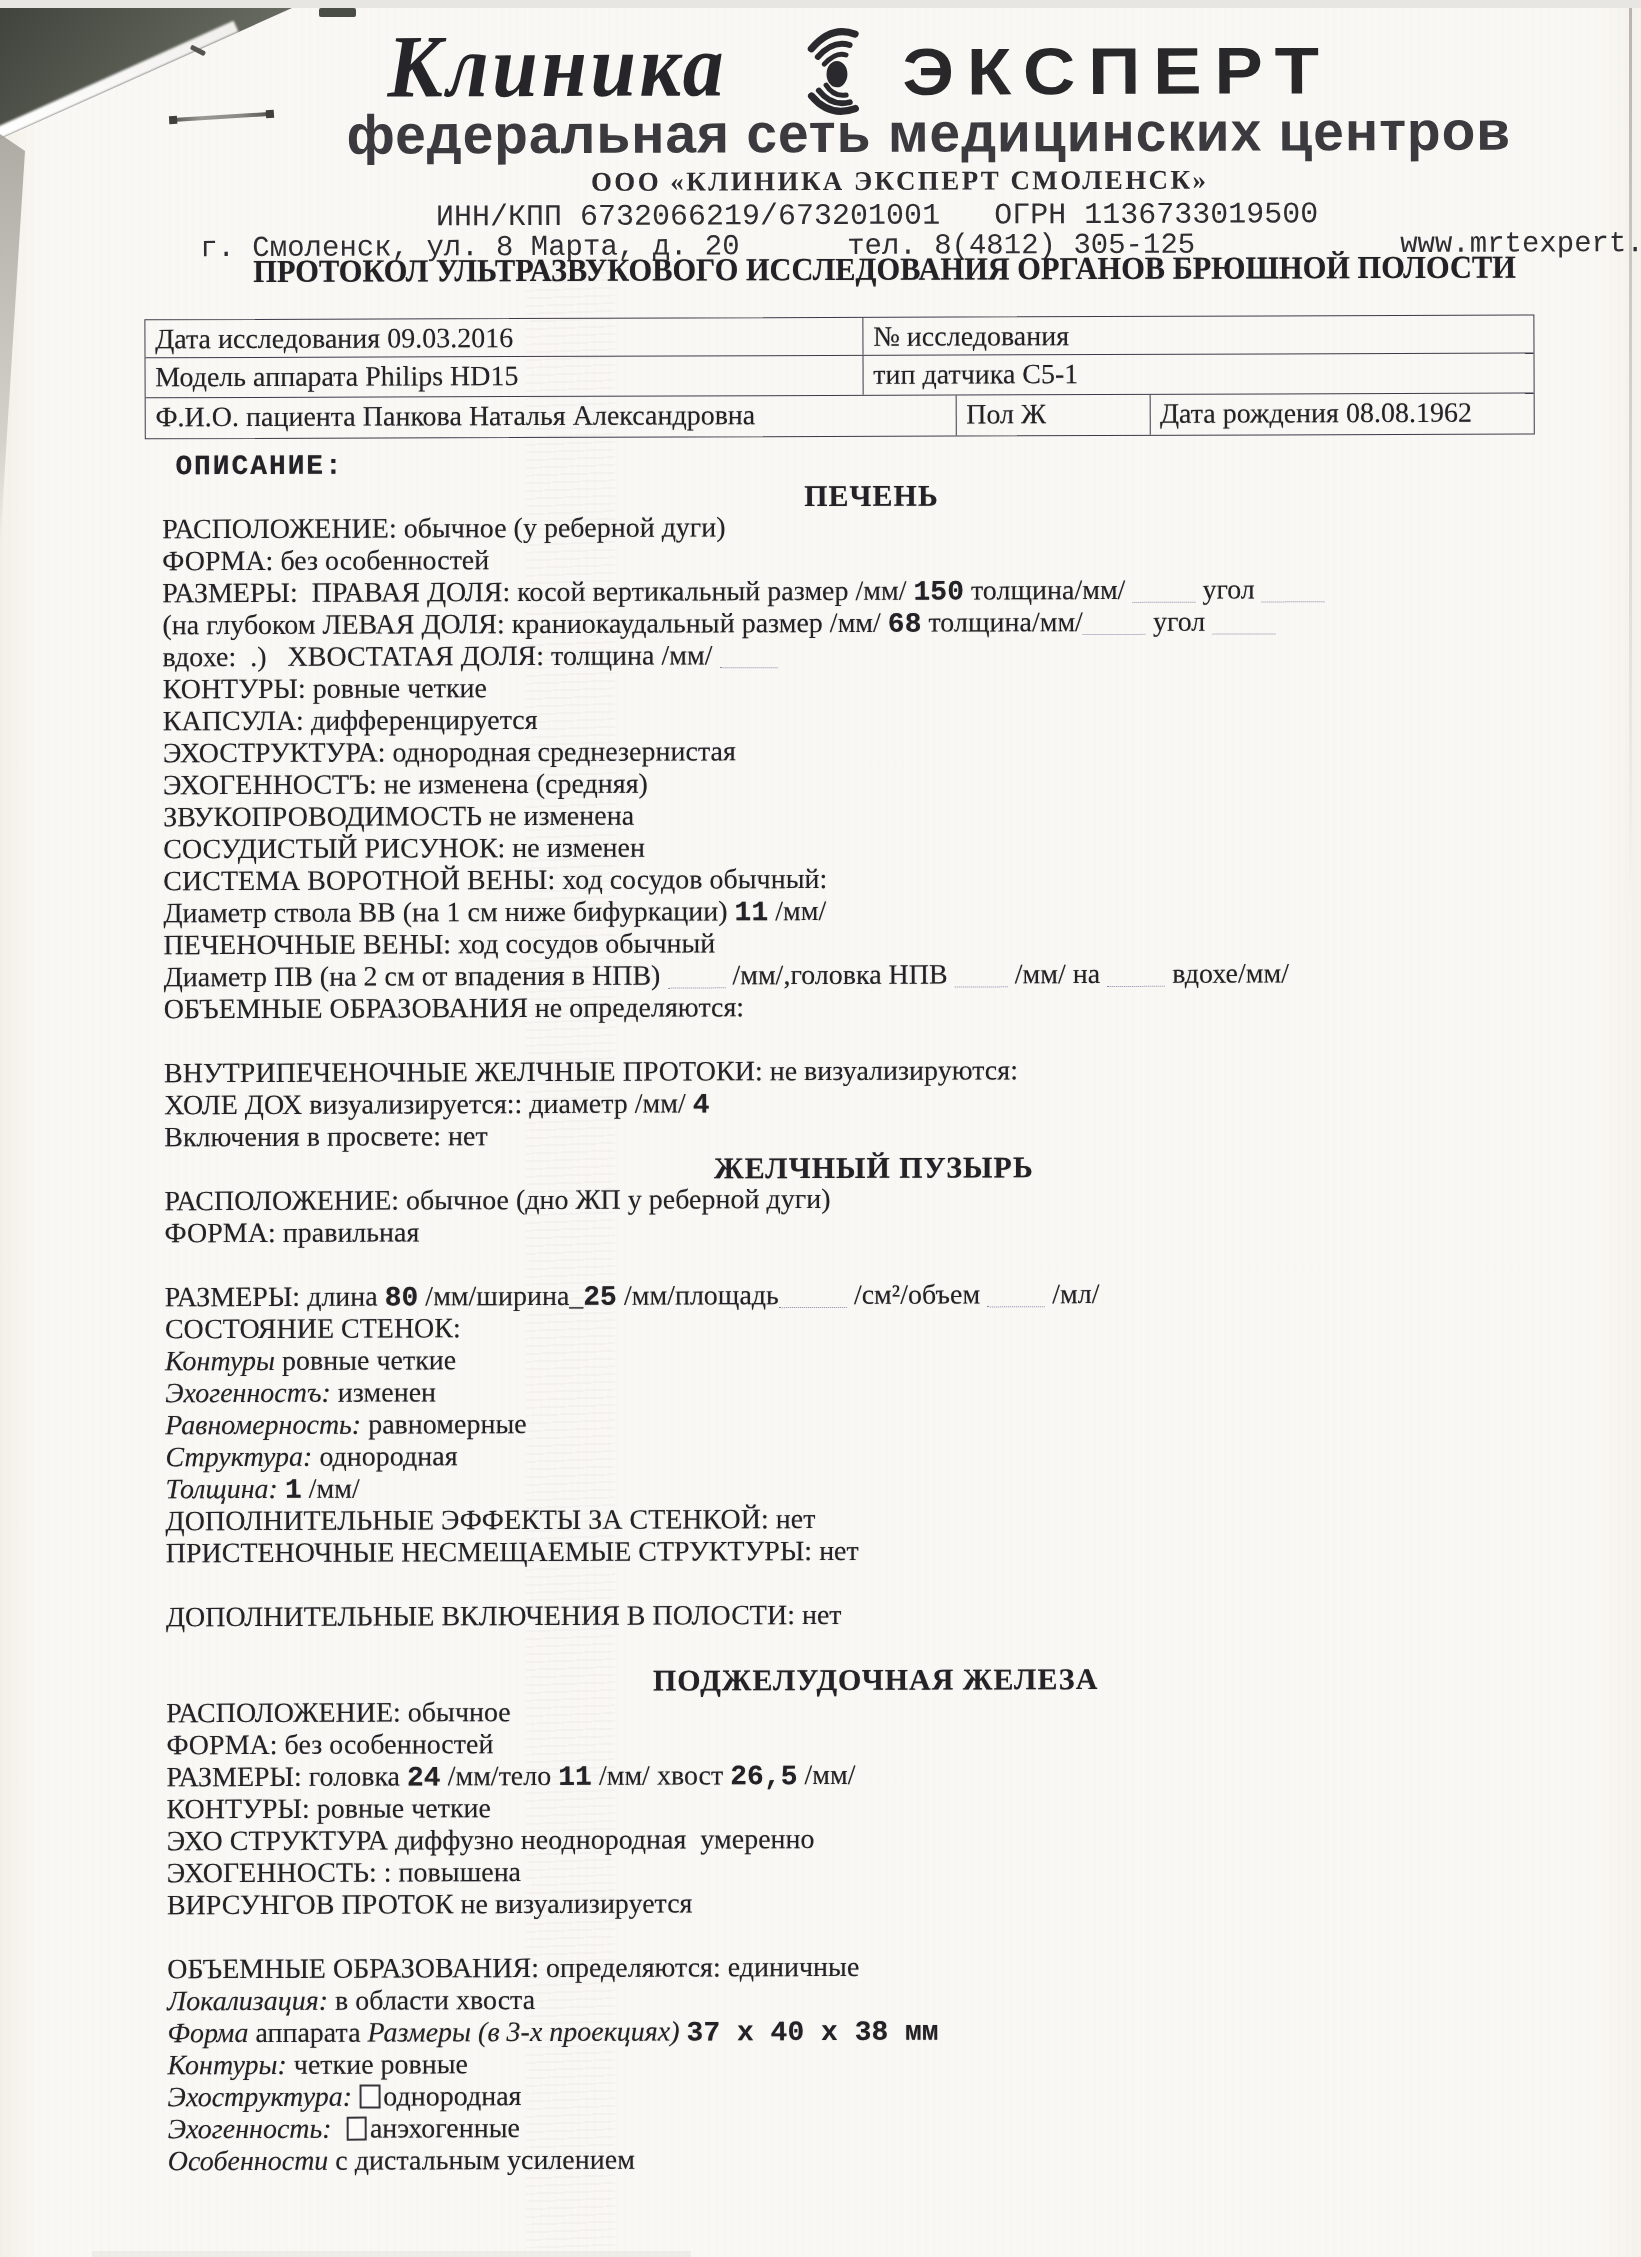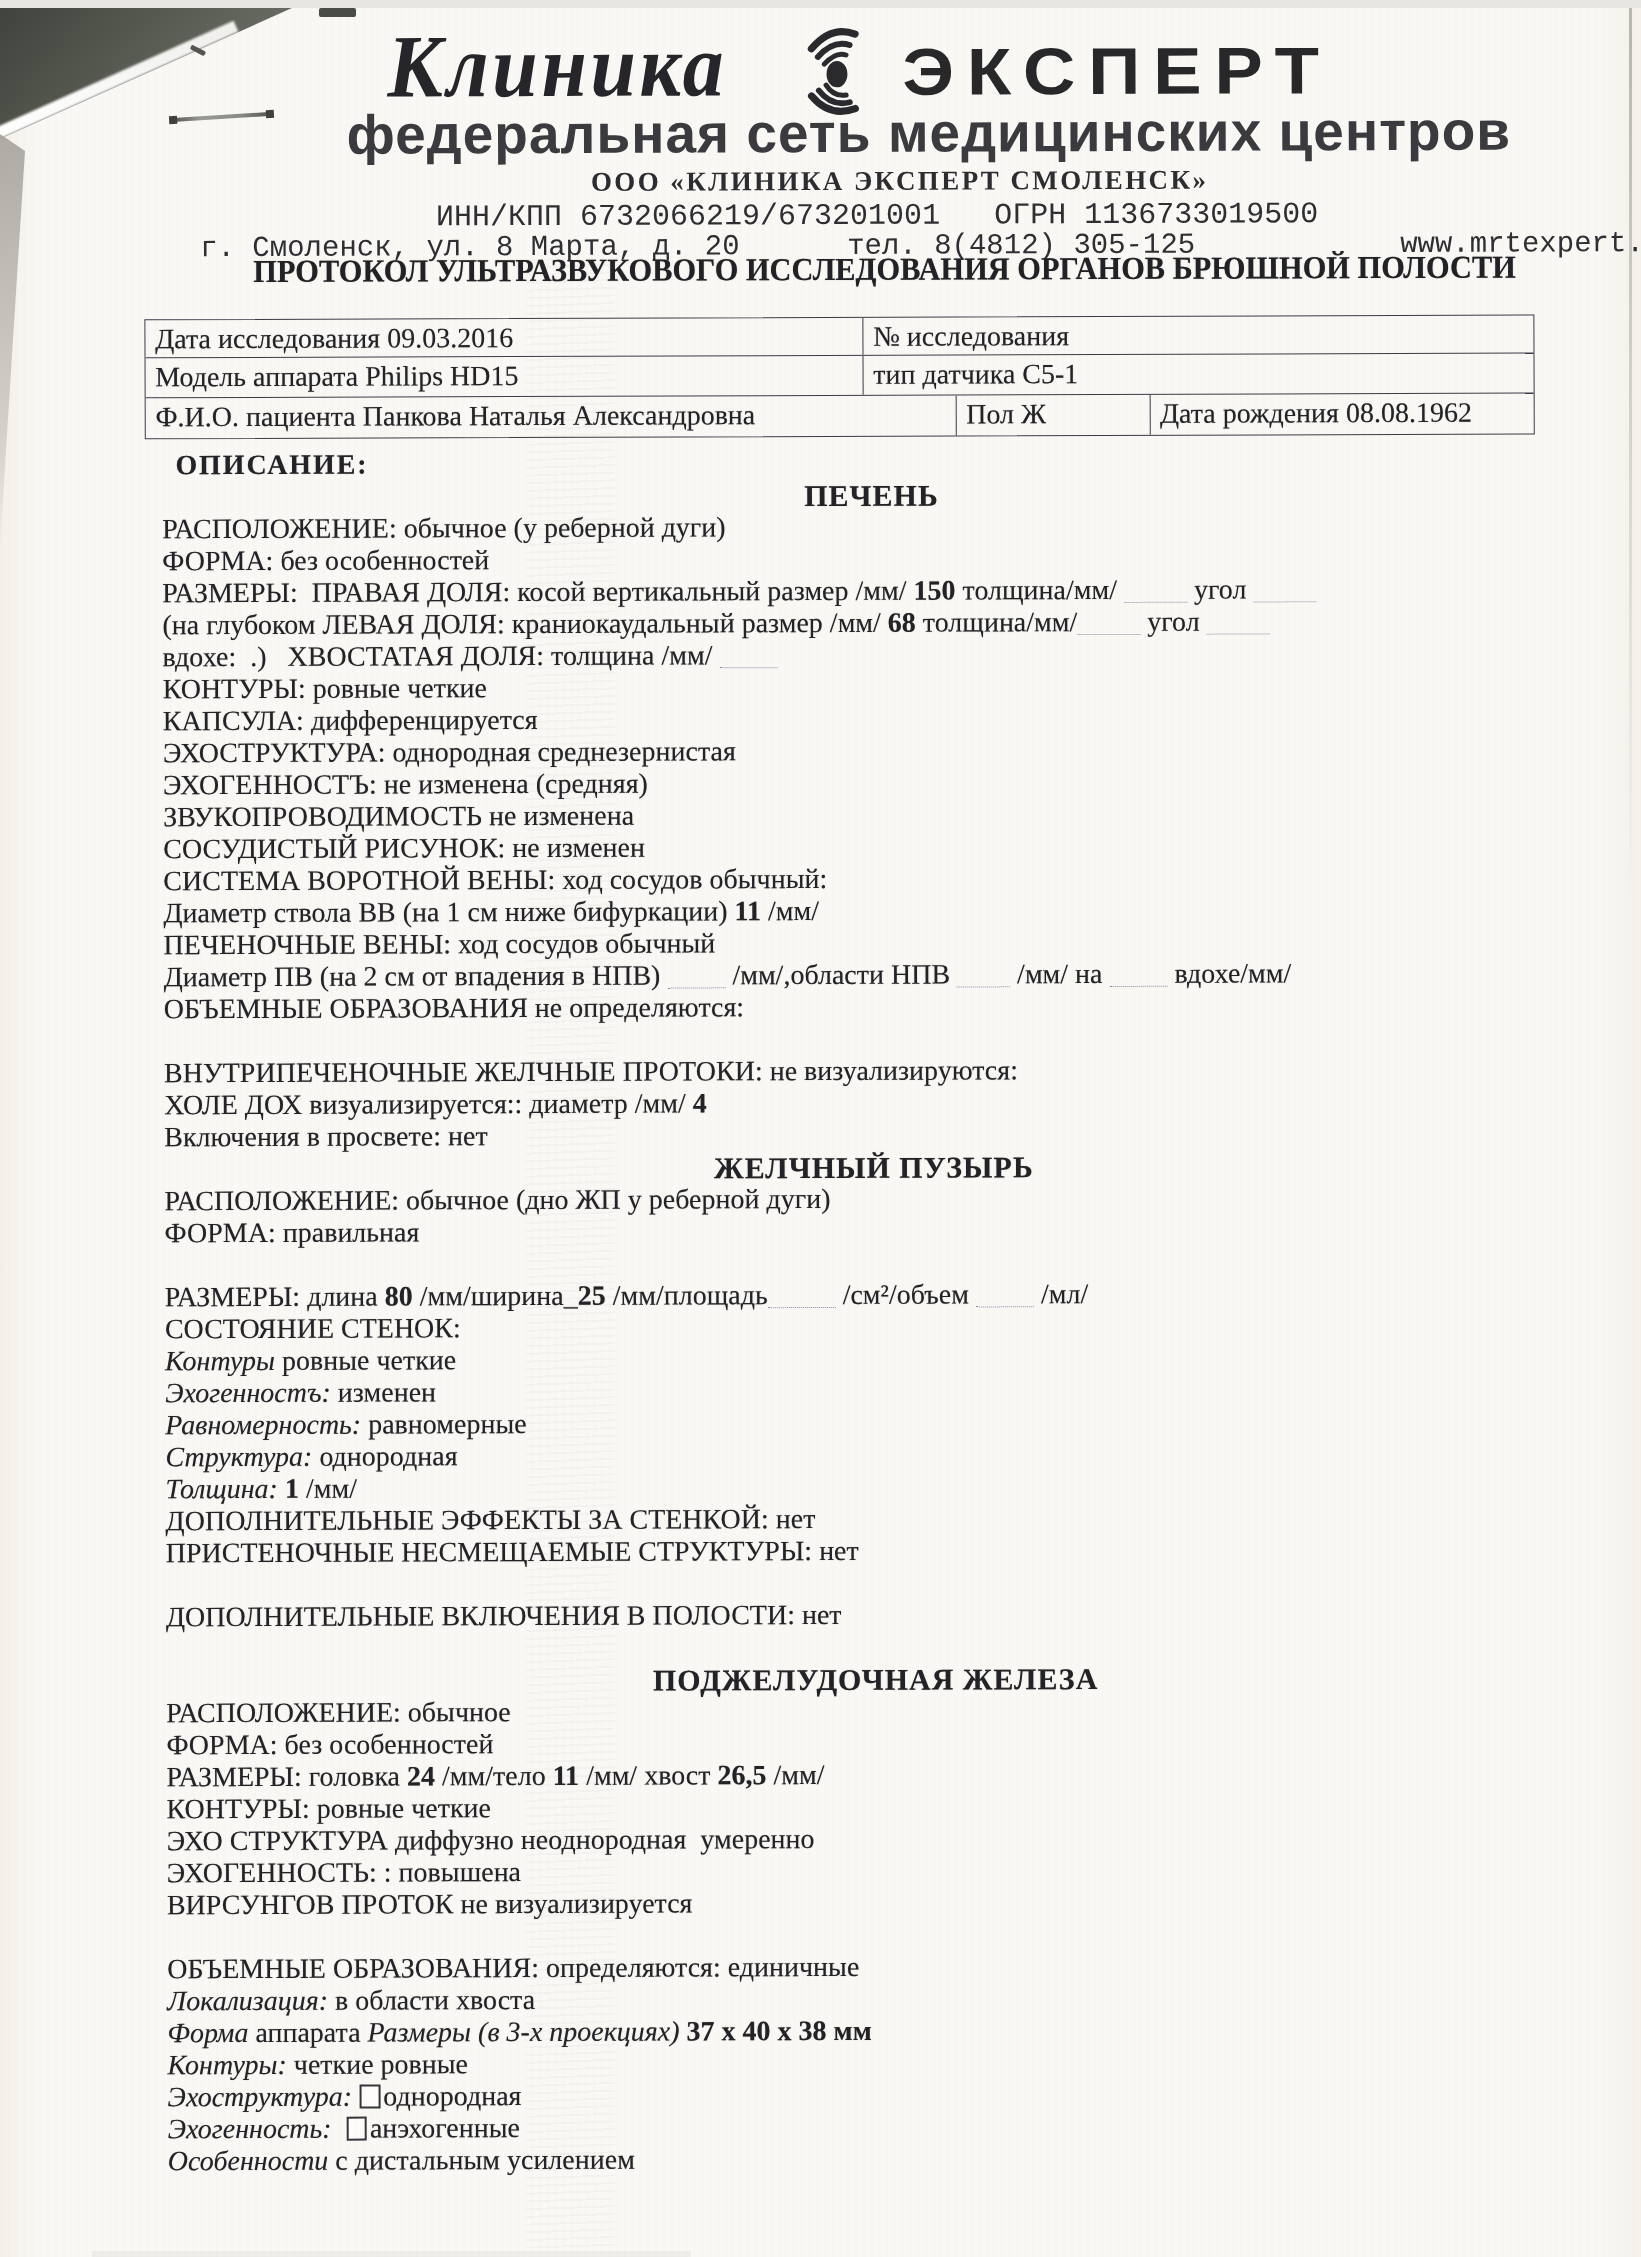--- a/index.html
+++ b/index.html
@@ -41,21 +41,21 @@
   .itr:last-child{border-bottom:none;}
   .itc{box-sizing:border-box;padding:2.9px 0 0 9.7px;border-right:1.9px solid #3e3a49;font-size:28px;
     white-space:nowrap;overflow:hidden;text-shadow:0 0 1px rgba(30,30,36,.4);}
   .itc:last-child{border-right:none;}
 
   
   .rbody{position:absolute;left:164px;top:439px;width:1419px;font-size:28px;}
   .bl{height:32px;white-space:pre;text-shadow:0 0 1px rgba(30,30,36,.4);}
   .hline{font-weight:700;font-size:30px;letter-spacing:1px;text-align:center;}
   .desc{font-weight:700;letter-spacing:1.9px;}
-  .sb{font-weight:700;}
+  .sb{font-weight:700;font-family:Liberation Mono, monospace;}
   .si{font-style:italic;}
   .su{display:inline-block;border-bottom:1.9px dotted #8a87a8;height:21px;vertical-align:-3.9px;}
   .sk{display:inline-block;width:16.4px;height:20px;border:2.9px solid #35353b;vertical-align:-2.9px;
     margin:0 2.9px 0 1px;background:rgba(255,255,255,.5);}
 
   
   .corner-dark{position:absolute;left:0;top:0;width:301px;height:137px;
     background:linear-gradient(130deg,#41443d,#5f6258 55%,#777a70);
     clip-path:polygon(0 0,292px 0,0 131px);}
   .edge-hl{position:absolute;left:-3.9px;top:120px;width:263px;height:11.6px;
@@ -143,21 +143,21 @@
         <div class="bl"><span>вдохе:  .)   ХВОСТАТАЯ ДОЛЯ: толщина /мм/ </span><span class="su" style="width: 58px;"></span></div>
         <div class="bl"><span>КОНТУРЫ: ровные четкие</span></div>
         <div class="bl"><span>КАПСУЛА: дифференцируется</span></div>
         <div class="bl"><span>ЭХОСТРУКТУРА: однородная среднезернистая</span></div>
         <div class="bl"><span>ЭХОГЕННОСТЪ: не изменена (средняя)</span></div>
         <div class="bl"><span>ЗВУКОПРОВОДИМОСТЬ не изменена</span></div>
         <div class="bl"><span>СОСУДИСТЫЙ РИСУНОК: не изменен</span></div>
         <div class="bl"><span>СИСТЕМА ВОРОТНОЙ ВЕНЫ: ход сосудов обычный:</span></div>
         <div class="bl"><span>Диаметр ствола ВВ (на 1 см ниже бифуркации) </span><span class="sb">11</span><span> /мм/</span></div>
         <div class="bl"><span>ПЕЧЕНОЧНЫЕ ВЕНЫ: ход сосудов обычный</span></div>
-        <div class="bl"><span>Диаметр ПВ (на 2 см от впадения в НПВ) </span><span class="su" style="width: 58px;"></span><span> /мм/,области НПВ </span><span class="su" style="width: 53px;"></span><span> /мм/ на </span><span class="su" style="width: 58px;"></span><span> вдохе/мм/</span></div>
+        <div class="bl"><span>Диаметр ПВ (на 2 см от впадения в НПВ) </span><span class="su" style="width: 58px;"></span><span> /мм/,головка НПВ </span><span class="su" style="width: 53px;"></span><span> /мм/ на </span><span class="su" style="width: 58px;"></span><span> вдохе/мм/</span></div>
         <div class="bl"><span>ОБЪЕМНЫЕ ОБРАЗОВАНИЯ не определяются:</span></div>
         <div class="bl"></div>
         <div class="bl"><span>ВНУТРИПЕЧЕНОЧНЫЕ ЖЕЛЧНЫЕ ПРОТОКИ: не визуализируются:</span></div>
         <div class="bl"><span>ХОЛЕ ДОХ визуализируется:: диаметр /мм/ </span><span class="sb">4</span></div>
         <div class="bl"><span>Включения в просвете: нет</span></div>
         <div class="bl hline">ЖЕЛЧНЫЙ ПУЗЫРЬ</div>
         <div class="bl"><span>РАСПОЛОЖЕНИЕ: обычное (дно ЖП у реберной дуги)</span></div>
         <div class="bl"><span>ФОРМА: правильная</span></div>
         <div class="bl"></div>
         <div class="bl"><span>РАЗМЕРЫ: длина </span><span class="sb">80</span><span> /мм/ширина_</span><span class="sb">25</span><span> /мм/площадь</span><span class="su" style="width: 68px;"></span><span> /см²/объем </span><span class="su" style="width: 58px;"></span><span> /мл/</span></div>

